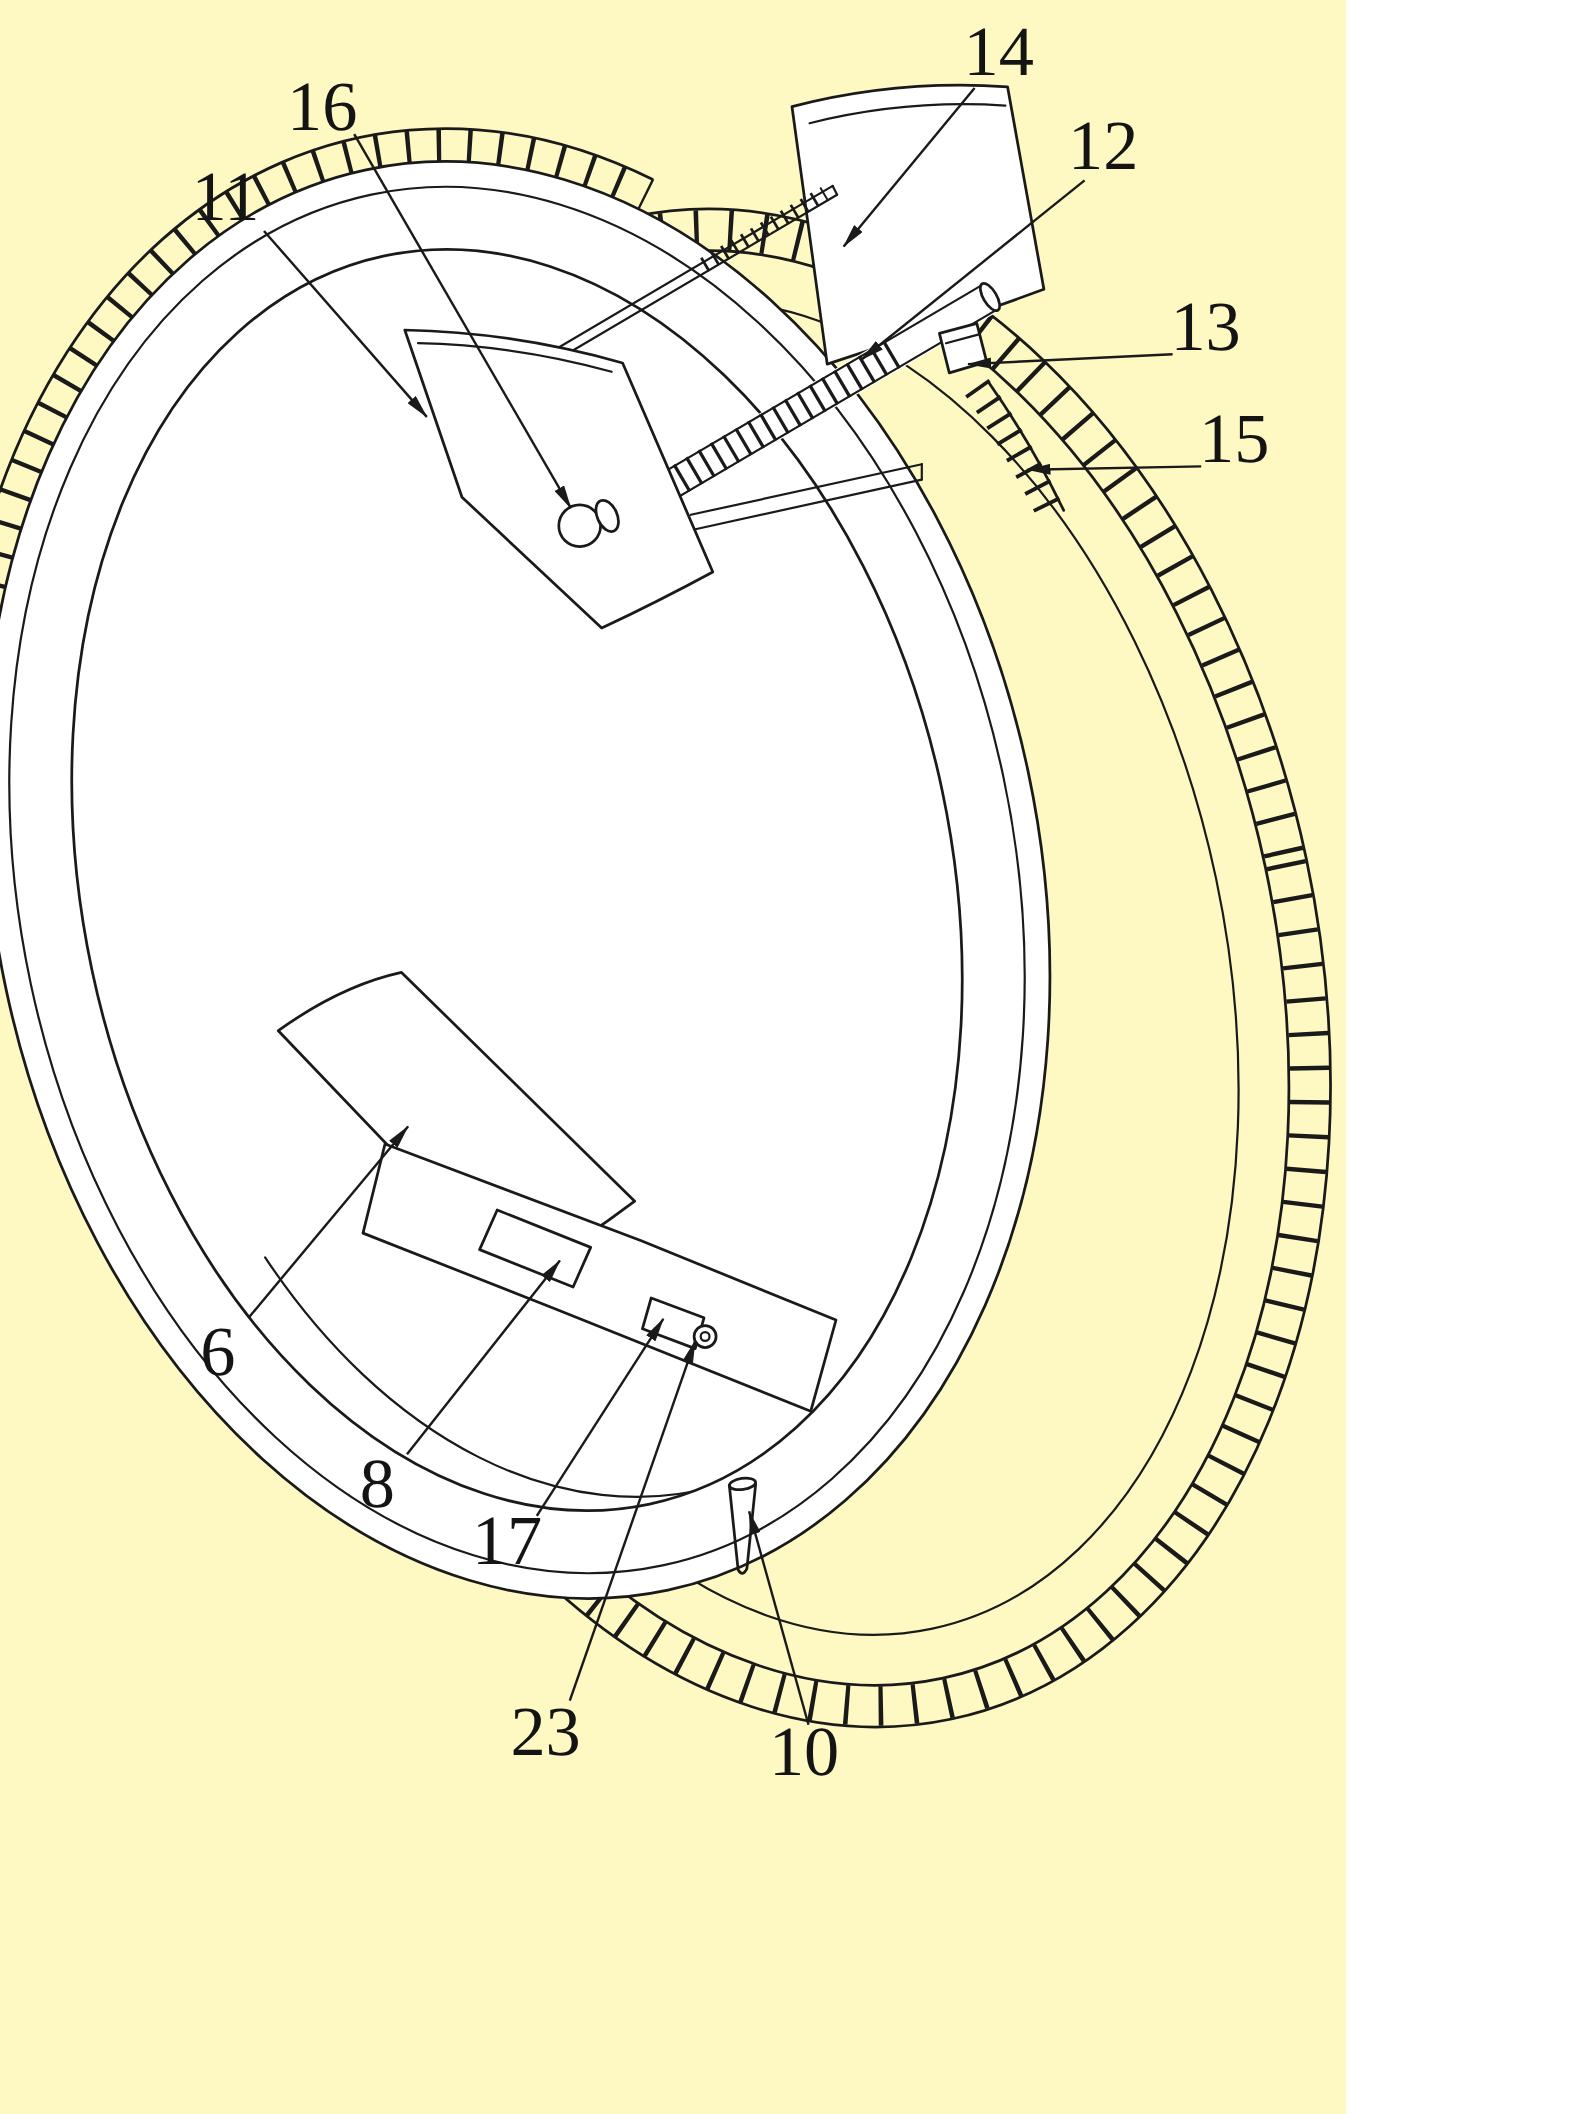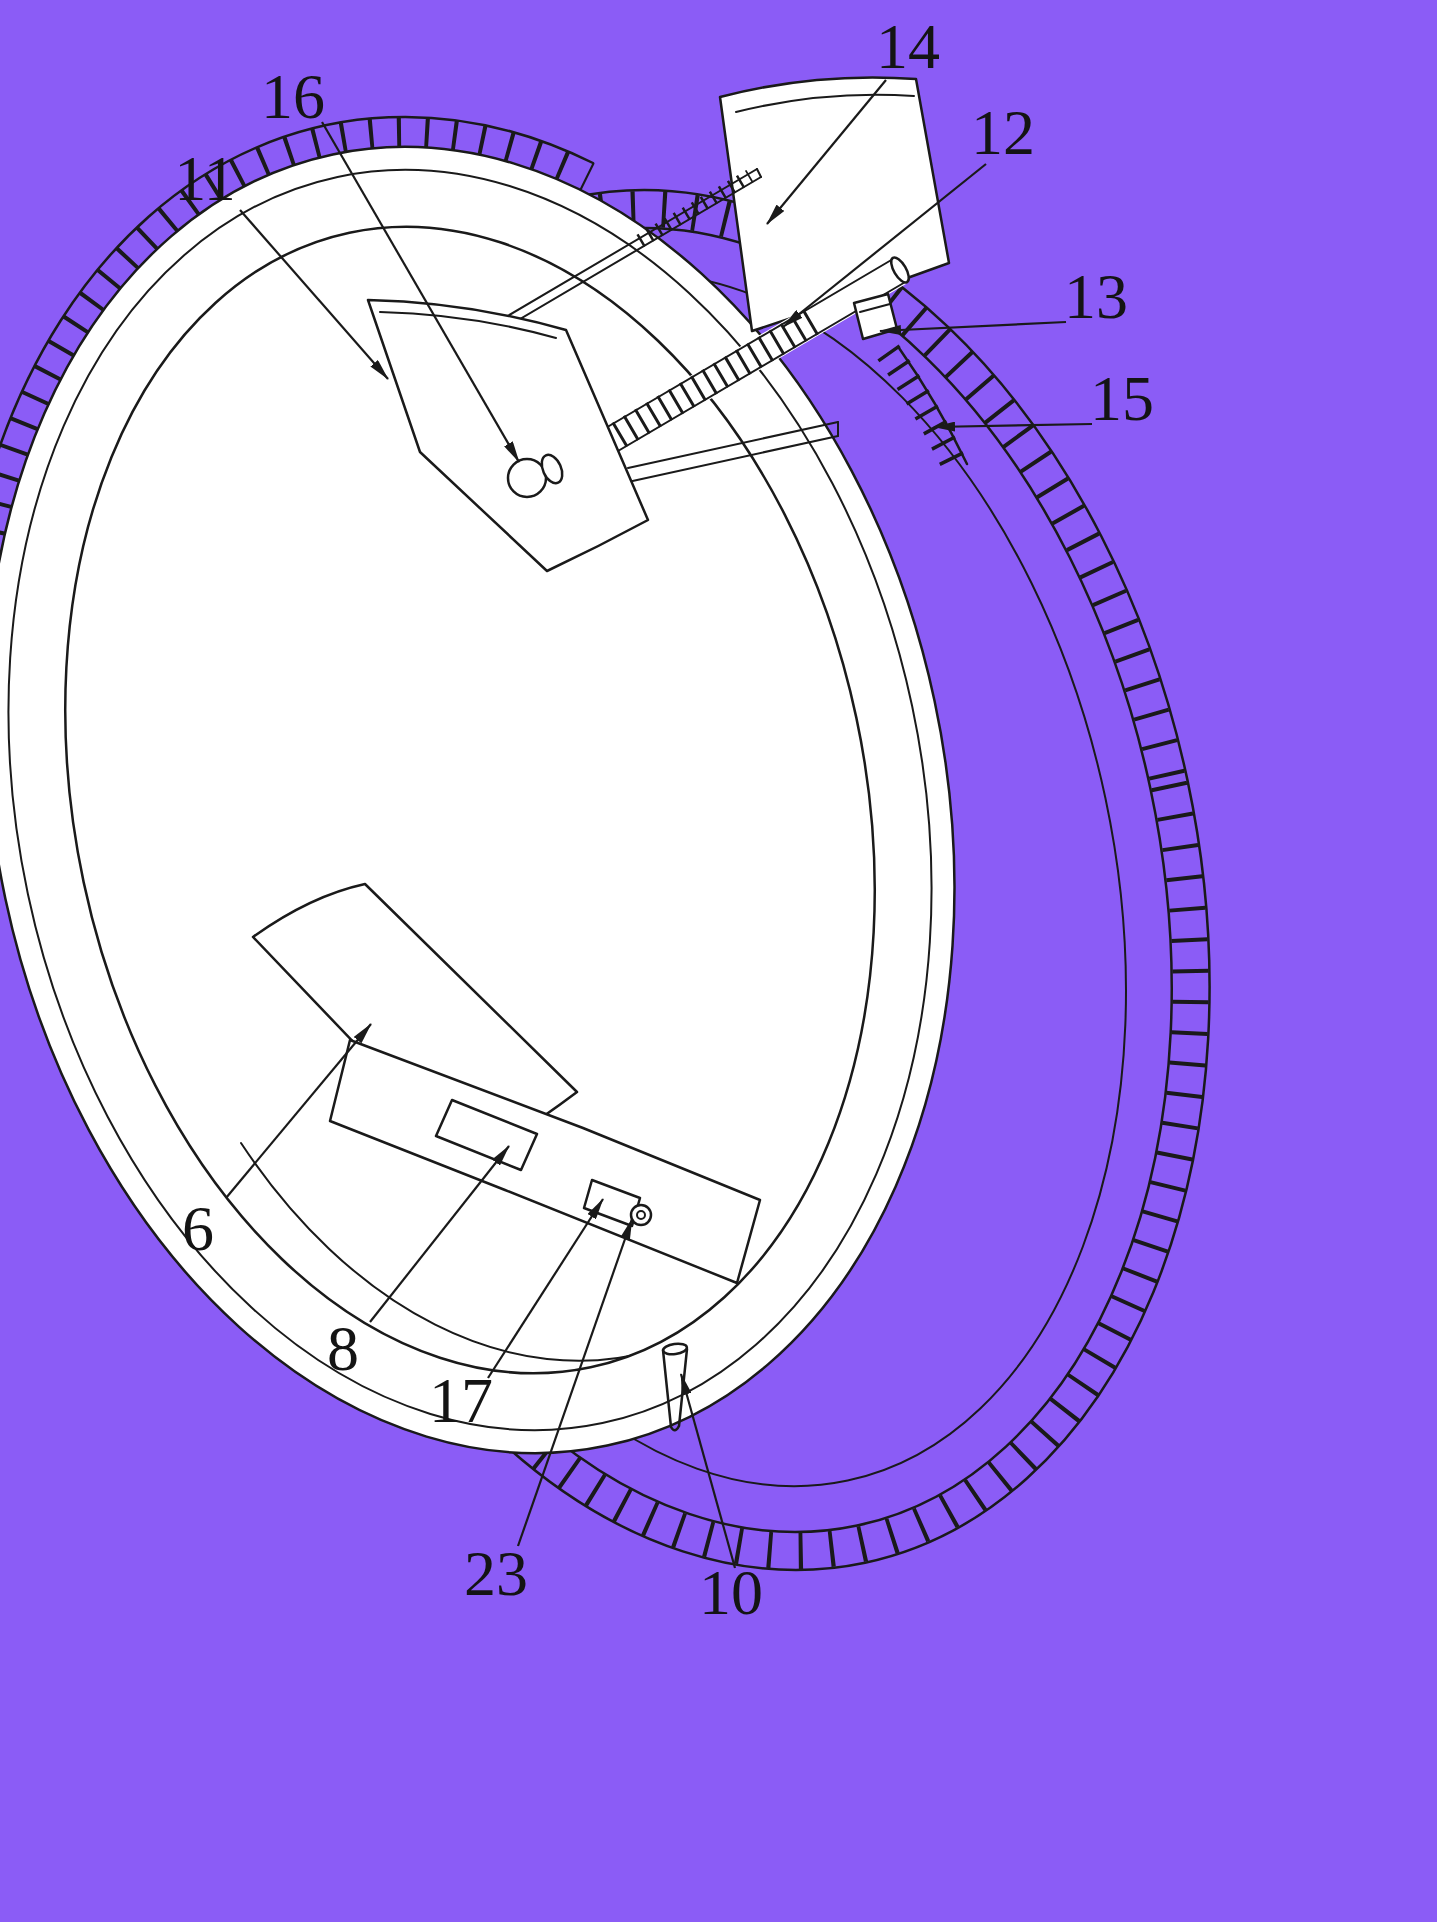--- a/index.html
+++ b/index.html
@@ -1,16 +1,16 @@
 <!DOCTYPE html>
 <html><head>
 <meta charset="utf-8">
 <style>
   html,body{margin:0;padding:0;background:#ffffff;}
-  .canvas{position:relative;width:1437px;height:1922px;background:#8b5cf6;overflow:hidden;}
+  .canvas{position:relative;width:1224px;height:1922px;background:#fef9c3;overflow:hidden;}
   svg{display:block;}
   .ln{fill:none;stroke:#1a1a1a;stroke-width:2.5;stroke-linecap:round;stroke-linejoin:round;}
   .thin{fill:none;stroke:#1a1a1a;stroke-width:2;stroke-linecap:round;}
   .solid{fill:#ffffff;stroke:#1a1a1a;stroke-width:2.5;stroke-linejoin:round;}
   .teeth{fill:none;stroke:#1a1a1a;}
   .whitebase{fill:none;stroke:#ffffff;}
   .leader{fill:none;stroke:#1a1a1a;stroke-width:2.2;}
   .ref{font-family:"Liberation Serif","DejaVu Serif",serif;font-size:64px;fill:#141414;text-anchor:middle;}
 </style>
 </head>

